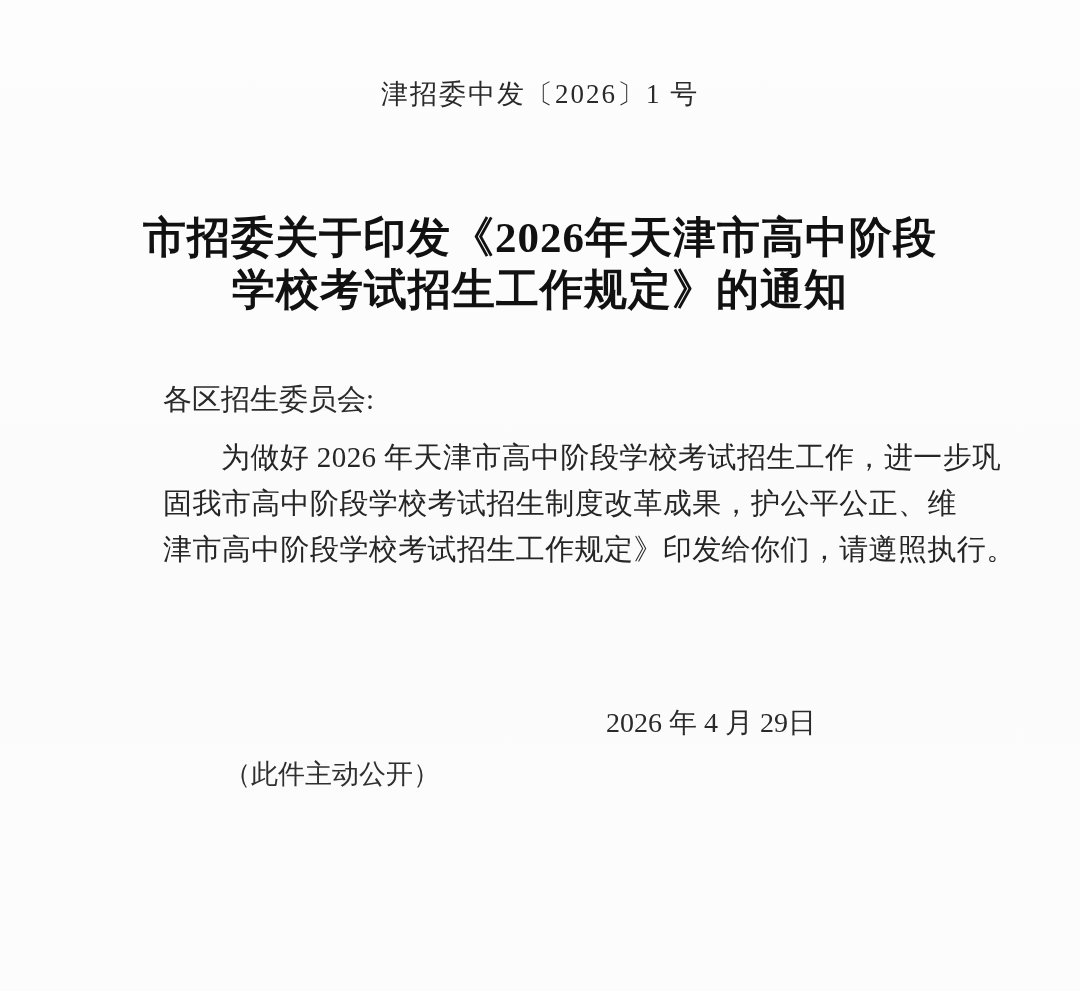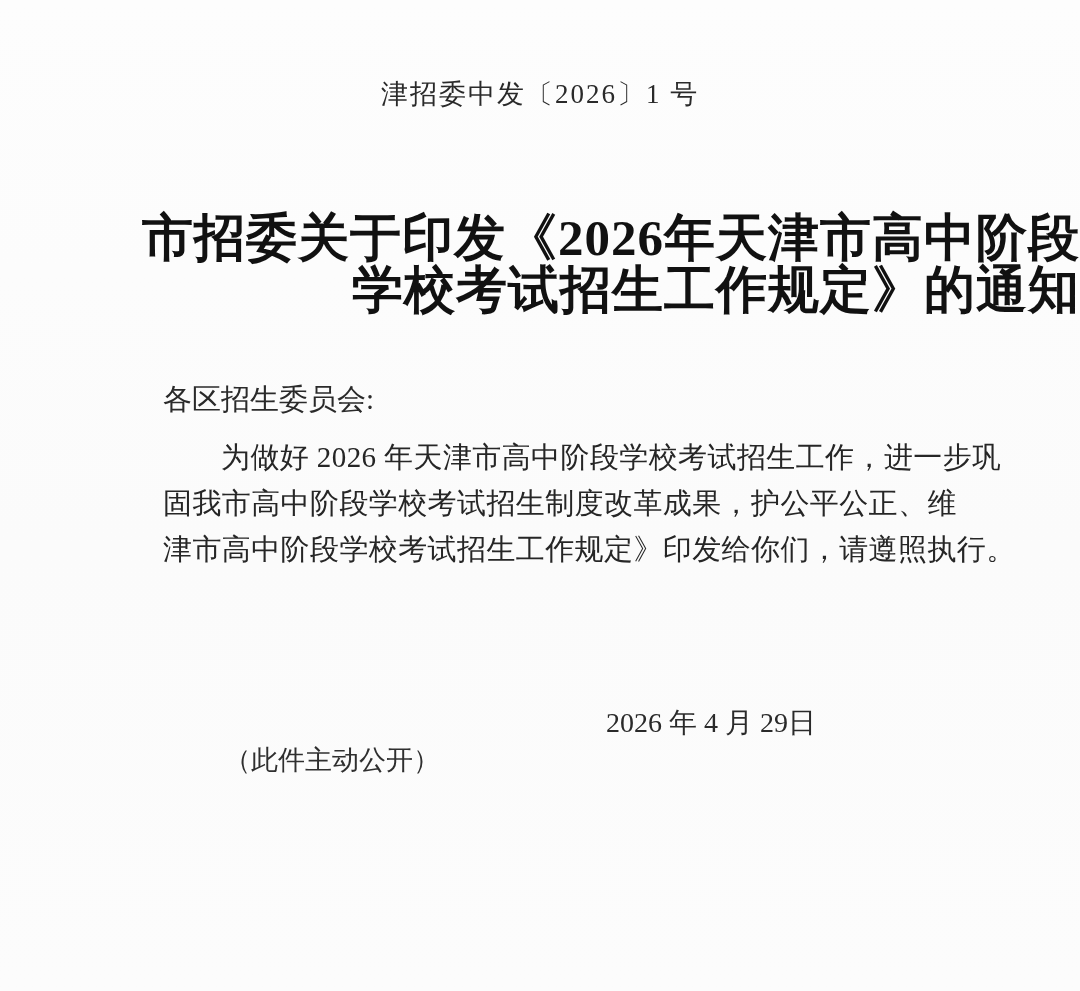--- a/index.html
+++ b/index.html
@@ -20,23 +20,23 @@
   .doc-number {
     padding-top: 76px;
     text-align: center;
     font-size: 27px;
     letter-spacing: 2px;
     color: #2a2a2a;
     white-space: pre;
   }
   .title {
     margin-top: 100px;
-    text-align: right;
+    text-align: center;
     font-weight: bold;
-    font-size: 51px;
+    font-size: 43px;
     line-height: 52px;
     color: #111111;
     letter-spacing: 1px;
   }
   .title .title-line { display: block; white-space: pre; }
   .content {
     margin-left: 163px;
     margin-right: 126px;
   }
   .salutation {
@@ -57,20 +57,21 @@
   .body-line.indent { text-indent: 58px; }
   .date {
     margin-top: 132px;
     margin-right: 264px;
     text-align: right;
     font-size: 28px;
     color: #2a2a2a;
     white-space: pre;
   }
   .note {
+    margin-top: 14px;
     margin-left: 224px;
     font-size: 27px;
     color: #2f2f2f;
     white-space: pre;
   }
 </style>
 </head>
 <body>
 
 <div class="page">

